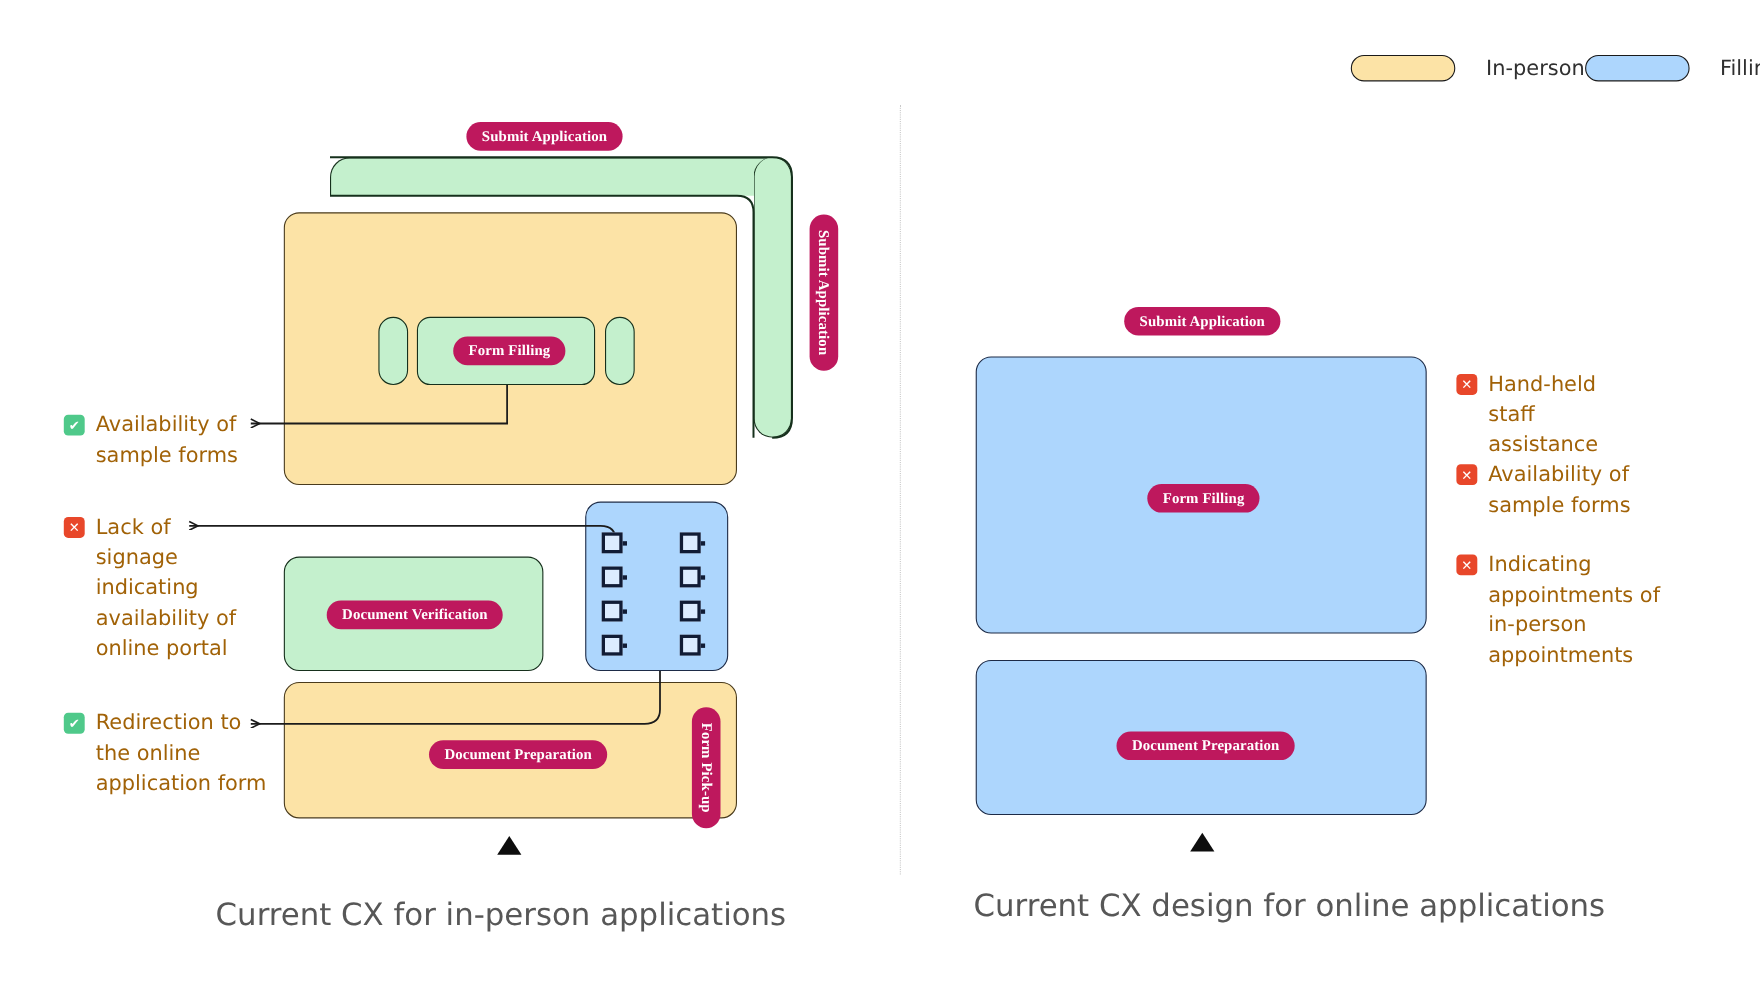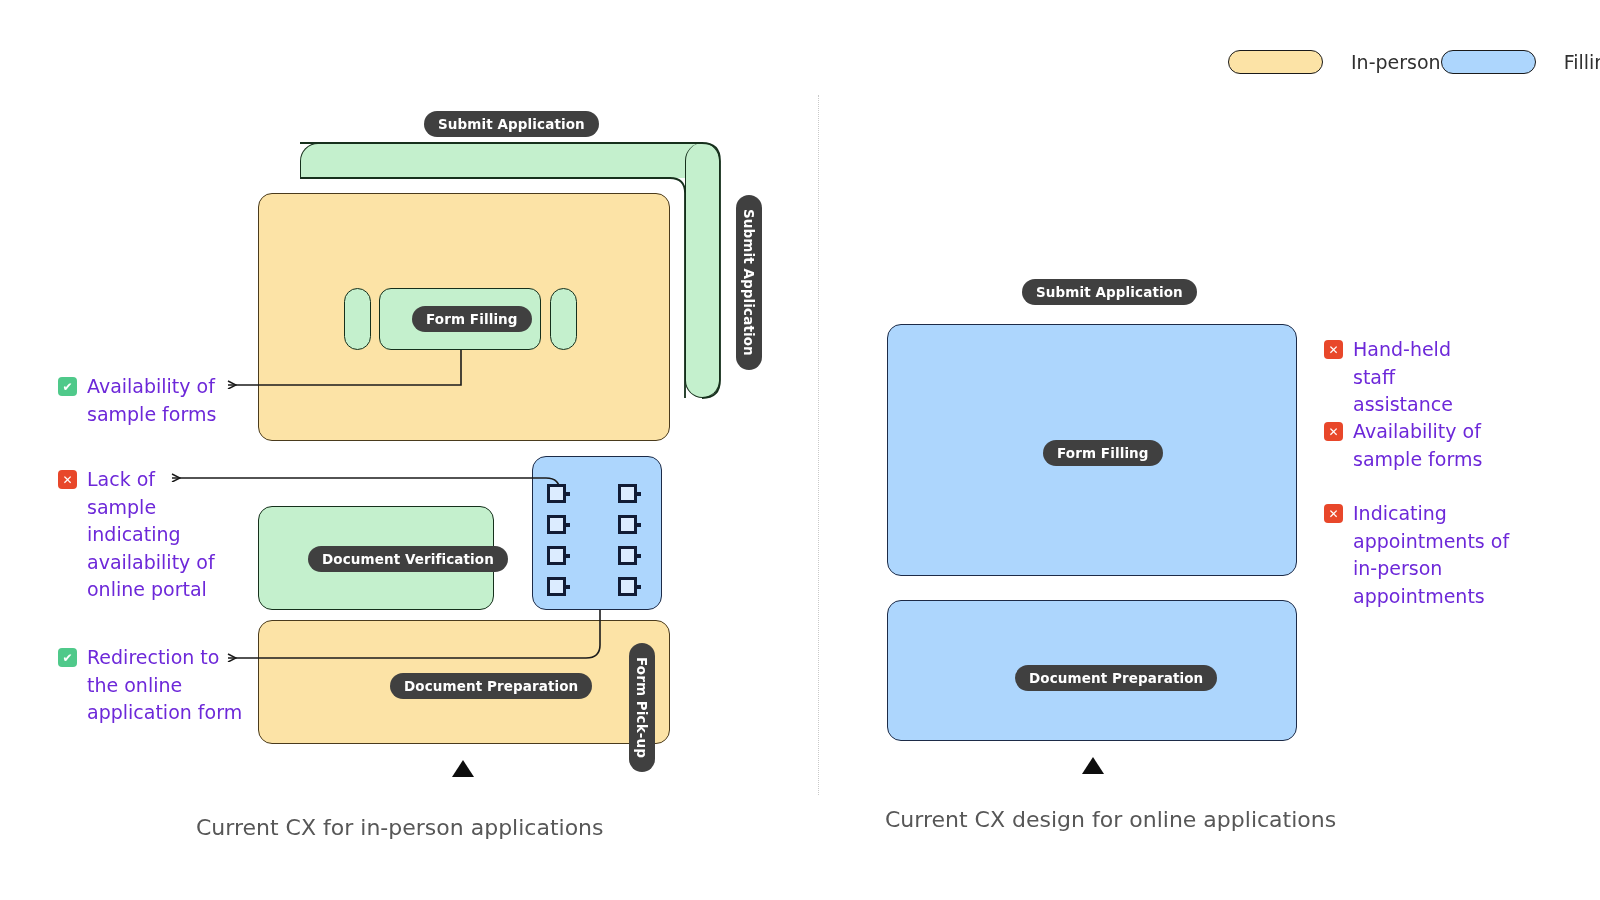--- a/index.html
+++ b/index.html
@@ -64,33 +64,34 @@
     box-sizing: border-box;
     border: 1.8px solid #1b1b1b;
   }
   .orange { background: #FCE3A6; border-color: #4a3b1d; }
   .blue   { background: #ADD6FD; border-color: #1d2b47; }
   .green  { background: #C4F0CD; border-color: #16301c; }
 
   
   .pill {
     position: absolute;
-    background: #404040;
+    background: #be185d;
     color: #ffffff;
     font-size: 13.5px;
     font-weight: 700;
     border-radius: 999px;
     display: flex;
     align-items: center;
     justify-content: center;
     white-space: nowrap;
     letter-spacing: .1px;
     padding: 0 14px;
     height: 26px;
     z-index: 20;
+    font-family: Liberation Serif, serif;
   }
   .pill.vertical {
     writing-mode: vertical-rl;
     padding: 14px 0;
     height: auto;
     width: 26px;
   }
 
   
   .anno {
@@ -111,27 +112,27 @@
     color: #fff;
     font-size: 12px;
     line-height: 1;
     font-weight: 700;
   }
   .icon-ok { background: #4FC98A; }
   .icon-no { background: #E8472A; }
   .anno-text {
     font-size: 19px;
     line-height: 1.45;
-    color: #6d28d9;
+    color: #a16207;
   }
 
   
   .caption {
     position: absolute;
-    font-size: 22px;
+    font-size: 28px;
     color: #575757;
     white-space: nowrap;
   }
 
   
   .tri {
     position: absolute;
     width: 0; height: 0;
     border-left: 11px solid transparent;
     border-right: 11px solid transparent;
@@ -208,21 +209,21 @@
 
   <div class="shape orange" style="left:258px; top:193px; width:412px; height:248px; border-radius:14px;"></div>
 
   <div class="shape green" style="left:344px; top:288px; width:27px; height:62px; border-radius:14px;"></div>
   <div class="shape green" style="left:379px; top:288px; width:162px; height:62px; border-radius:12px;"></div>
   <div class="shape green" style="left:550px; top:288px; width:27px; height:62px; border-radius:14px;"></div>
 
   <div class="pill" style="left:412px; top:306px;">Form Filling</div>
 
   <div class="shape green" style="left:258px; top:506px; width:236px; height:104px; border-radius:14px;"></div>
-  <div class="pill" style="left:308px; top:546px;">Document Verification</div>
+  <div class="pill" style="left:297px; top:546px;">Document Verification</div>
 
   <div class="shape blue" style="left:532px; top:456px; width:130px; height:154px; border-radius:14px;"></div>
   <div class="cbgrid" style="left:547px; top:484px;">
     <span class="cbox"></span>
     <span class="cbox"></span>
     <span class="cbox"></span>
     <span class="cbox"></span>
     <span class="cbox"></span>
     <span class="cbox"></span>
     <span class="cbox"></span>
@@ -247,21 +248,21 @@
     <path d="M600,610 L600,645 Q600,658 586,658 L228,658" fill="none" stroke="#1b1b1b" stroke-width="1.6" marker-end="url(#arrowL)"></path>
   </svg>
 
   <div class="anno" style="left:58px; top:373px; width:180px;">
     <span class="anno-icon icon-ok">✔</span>
     <span class="anno-text">Availability of sample forms</span>
   </div>
 
   <div class="anno" style="left:58px; top:466px; width:160px;">
     <span class="anno-icon icon-no">✕</span>
-    <span class="anno-text">Lack of sample indicating availability of online portal</span>
+    <span class="anno-text">Lack of signage indicating availability of online portal</span>
   </div>
 
   <div class="anno" style="left:58px; top:644px; width:185px;">
     <span class="anno-icon icon-ok">✔</span>
     <span class="anno-text">Redirection to the online application form</span>
   </div>
 
   <div class="tri" style="left:452px; top:760px;"></div>
 
   <div class="caption" style="left:196px; top:815px;">Current CX for in-person applications</div>

